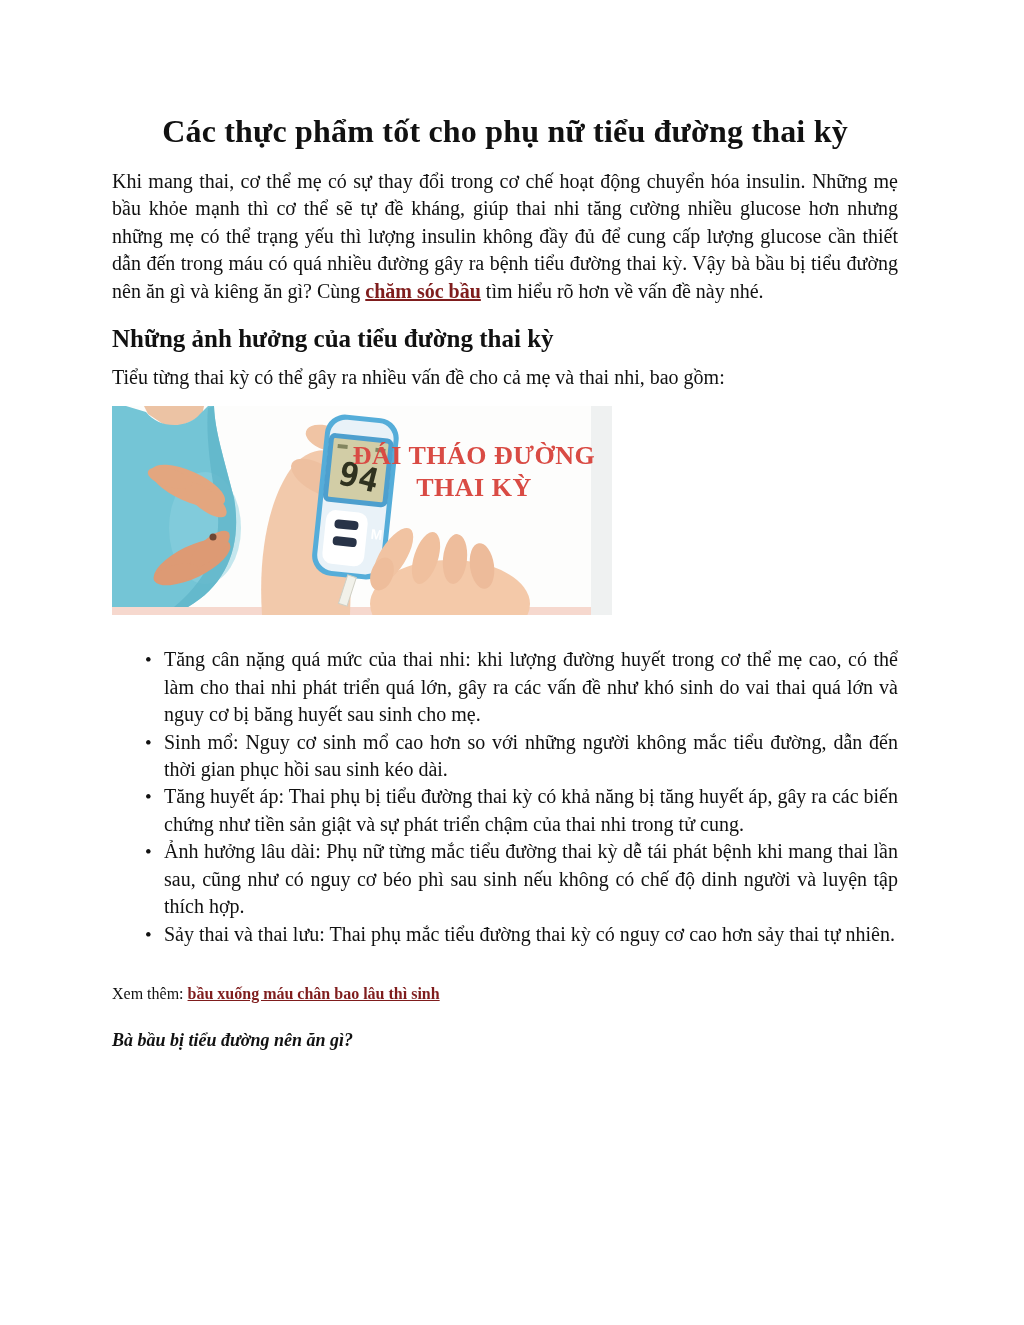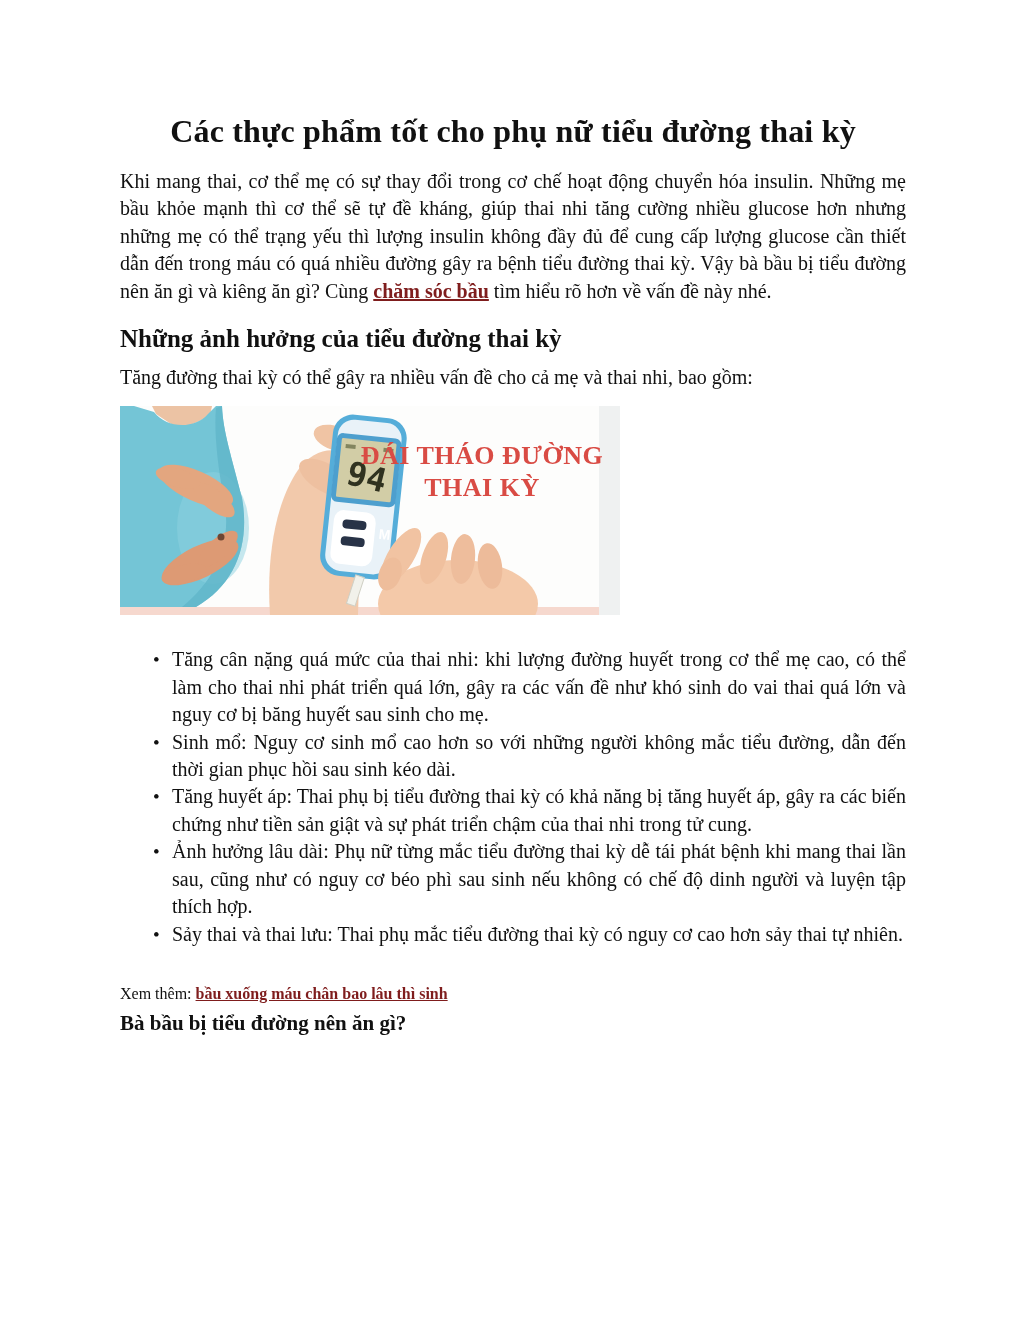--- a/index.html
+++ b/index.html
@@ -7,21 +7,21 @@
   body {
     width: 1024px;
     height: 1325px;
     position: relative;
     font-family: "Liberation Serif", "DejaVu Serif", serif;
     color: #111111;
     overflow: hidden;
   }
   .content {
     position: absolute;
-    left: 120px;
+    left: 112px;
     top: 0;
     width: 786px;
   }
   h1.doc-title {
     margin-top: 108px;
     font-size: 32px;
     line-height: 46px;
     font-weight: bold;
     text-align: center;
     letter-spacing: 0.2px;
@@ -69,38 +69,40 @@
     left: 33px;
     top: 0;
     font-size: 19px;
   }
   .see-more {
     margin-top: 32px;
     font-size: 16px;
     line-height: 27.4px;
   }
   h3.section-heading2 {
-    font-size: 21px;
+    margin-top: 17px;
+    font-size: 18px;
     line-height: 33px;
     font-weight: bold;
+    font-style: italic;
   }
   svg text { user-select: none; }
 </style>
 </head>
 <body>
 
 <div class="content">
 
   <h1 class="doc-title">Các thực phẩm tốt cho phụ nữ tiểu đường thai kỳ</h1>
 
   <p class="body-text intro"><span>Khi mang thai, cơ thể mẹ có sự thay đổi trong cơ chế hoạt động chuyển hóa insulin. Những mẹ bầu khỏe mạnh thì cơ thể sẽ tự đề kháng, giúp thai nhi tăng cường nhiều glucose hơn nhưng những mẹ có thể trạng yếu thì lượng insulin không đầy đủ để cung cấp lượng glucose cần thiết dẫn đến trong máu có quá nhiều đường gây ra bệnh tiểu đường thai kỳ. Vậy bà bầu bị tiểu đường nên ăn gì và kiêng ăn gì? Cùng </span><a class="doc-link">chăm sóc bầu</a><span> tìm hiểu rõ hơn về vấn đề này nhé.</span></p>
 
   <h2 class="section-heading">Những ảnh hưởng của tiểu đường thai kỳ</h2>
 
-  <p class="body-text lead">Tăng đường thai kỳ có thể gây ra nhiều vấn đề cho cả mẹ và thai nhi, bao gồm:</p>
+  <p class="body-text lead">Tiểu từng thai kỳ có thể gây ra nhiều vấn đề cho cả mẹ và thai nhi, bao gồm:</p>
 
   <div class="hero">
     <svg width="500" height="209" viewBox="0 0 500 209">
 
       <rect x="0" y="0" width="479" height="209" fill="#fdfdfc"></rect>
 
       <rect x="479" y="0" width="21" height="209" fill="#eff1f1"></rect>
 
       <rect x="0" y="201" width="479" height="8" fill="#f6d8ce"></rect>
 

